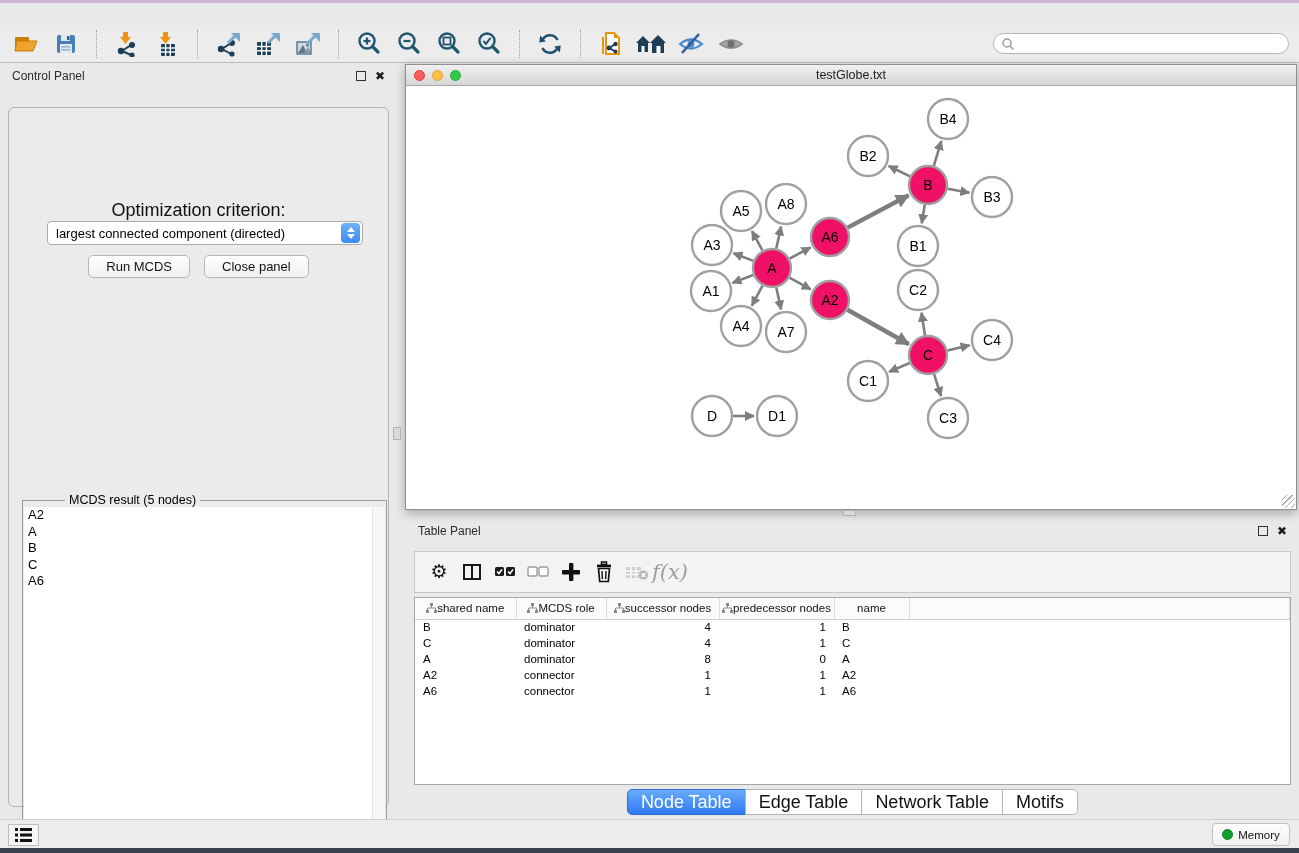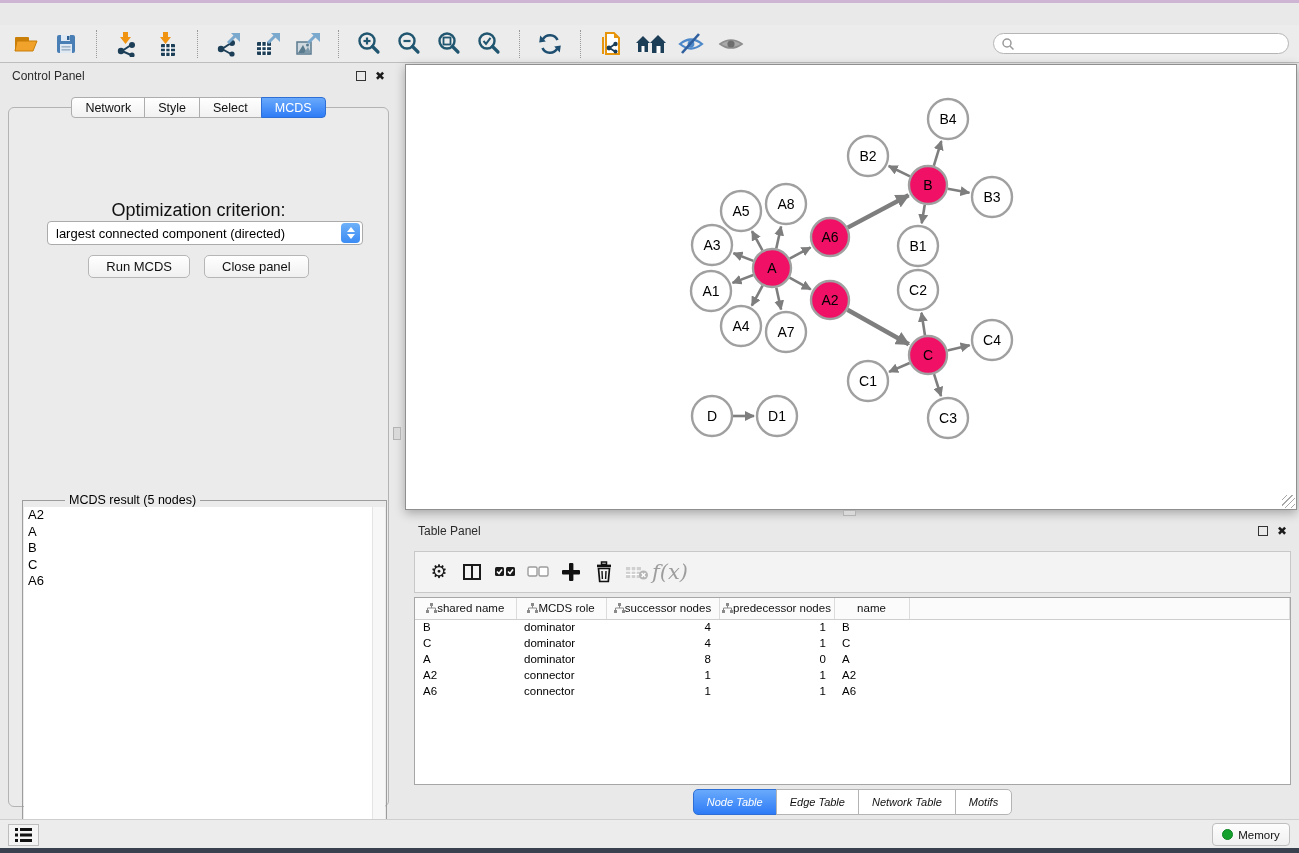--- a/index.html
+++ b/index.html
@@ -94,22 +94,22 @@
   .tbl { position:absolute; left:8px; top:79px; width:877px; height:188px; background:#fff; border:1px solid #a6a6a6; overflow:hidden; }
   table.nodetable { border-collapse:collapse; width:100%; table-layout:fixed; }
   .nodetable th { height:21px; background:#fbfbfb; border-bottom:1px solid #cfcfcf; border-right:1px solid #dcdcdc;
                   font-size:11.5px; font-weight:normal; color:#111; }
   .nodetable th .hwrap { display:flex; align-items:center; justify-content:center; }
   .nodetable td { height:16px; font-size:11.5px; color:#000; padding:0 8px; white-space:nowrap; overflow:hidden; }
   .nodetable td.num { text-align:right; }
   .hier-ico svg { display:block; }
 
   .tp-tabs { position:absolute; left:0; top:271px; width:100%; display:flex; justify-content:center; }
-  .tp-tab { height:22px; padding:12px 13px; font-size:11px; display:flex; align-items:center;
-            background:#fff; border:1px solid #b4b4b4; margin-left:-1px; color:#111;font-style:italic; }
+  .tp-tab { height:22px; padding:12px 13px; font-size:18px; display:flex; align-items:center;
+            background:#fff; border:1px solid #b4b4b4; margin-left:-1px; color:#111; }
   .tp-tab:first-child { border-radius:5px 0 0 5px; margin-left:0; }
   .tp-tab:last-child { border-radius:0 5px 5px 0; }
   .tp-tab.active { background:linear-gradient(#69aafc,#2e7bf6); border-color:#2d6fd4; color:#fff; }
 
   
   .statusbar { position:absolute; left:0; top:819px; width:100%; height:29px; background:#ececec; border-top:1px solid #cfcfcf; }
   .sb-left-btn { position:absolute; left:8px; top:4px; width:31px; height:22px; background:#f4f4f4;
                  border:1px solid #bdbdbd; display:flex; align-items:center; justify-content:center; }
   .memory-btn { position:absolute; right:9px; top:3px; width:78px; height:23px; border:1px solid #bfbfbf; border-radius:4px;
                 background:linear-gradient(#fdfdfd,#f0f0f0); display:flex; align-items:center; justify-content:center; gap:5px; }
@@ -313,26 +313,20 @@
   </div>
 
   <div class="cpanel">
     <div class="panel-head">
       <span class="panel-title">Control Panel</span>
       <span class="ph-icons">
         <span class="float-ico"></span>
         <span class="close-ico">✖</span>
       </span>
     </div>
-    <div class="cp-tabs" id="cp-tabs">
-        <div class="cp-tab">Network</div>
-        <div class="cp-tab">Style</div>
-        <div class="cp-tab">Select</div>
-        <div class="cp-tab active">MCDS</div>
-      </div>
     <div class="cp-body">
       <div class="opt-label">Optimization criterion:</div>
       <div class="cp-select">
         <span class="sel-text">largest connected component (directed)</span>
         <span class="stepper">
             <span class="up"></span>
             <span class="down"></span>
           </span>
       </div>
       <div class="cp-buttons">
@@ -347,20 +341,28 @@
             <div class="mcds-item">A</div>
             <div class="mcds-item">B</div>
             <div class="mcds-item">C</div>
             <div class="mcds-item">A6</div>
           </div>
       </div>
     </div>
   </div>
 
   <div class="netwin">
+    <div class="net-titlebar">
+      <div class="net-title">testGlobe.txt</div>
+      <div class="lights">
+        <div class="light red"></div>
+        <div class="light yellow"></div>
+        <div class="light green"></div>
+      </div>
+    </div>
     <div class="net-content">
       <svg id="graph" width="890" height="423" viewBox="0 0 890 423">
         <defs>
           <marker id="arrow" viewBox="0 0 10 10" refX="9" refY="5" markerWidth="10" markerHeight="10" orient="auto" markerUnits="userSpaceOnUse">
             <path d="M0,0 L10,5 L0,10 z" fill="#7e7e7e"></path>
           </marker>
           <marker id="arrowBig" viewBox="0 0 10 10" refX="9" refY="5" markerWidth="14" markerHeight="14" orient="auto" markerUnits="userSpaceOnUse">
             <path d="M0,0 L10,5 L0,10 z" fill="#7e7e7e"></path>
           </marker>
         </defs>

